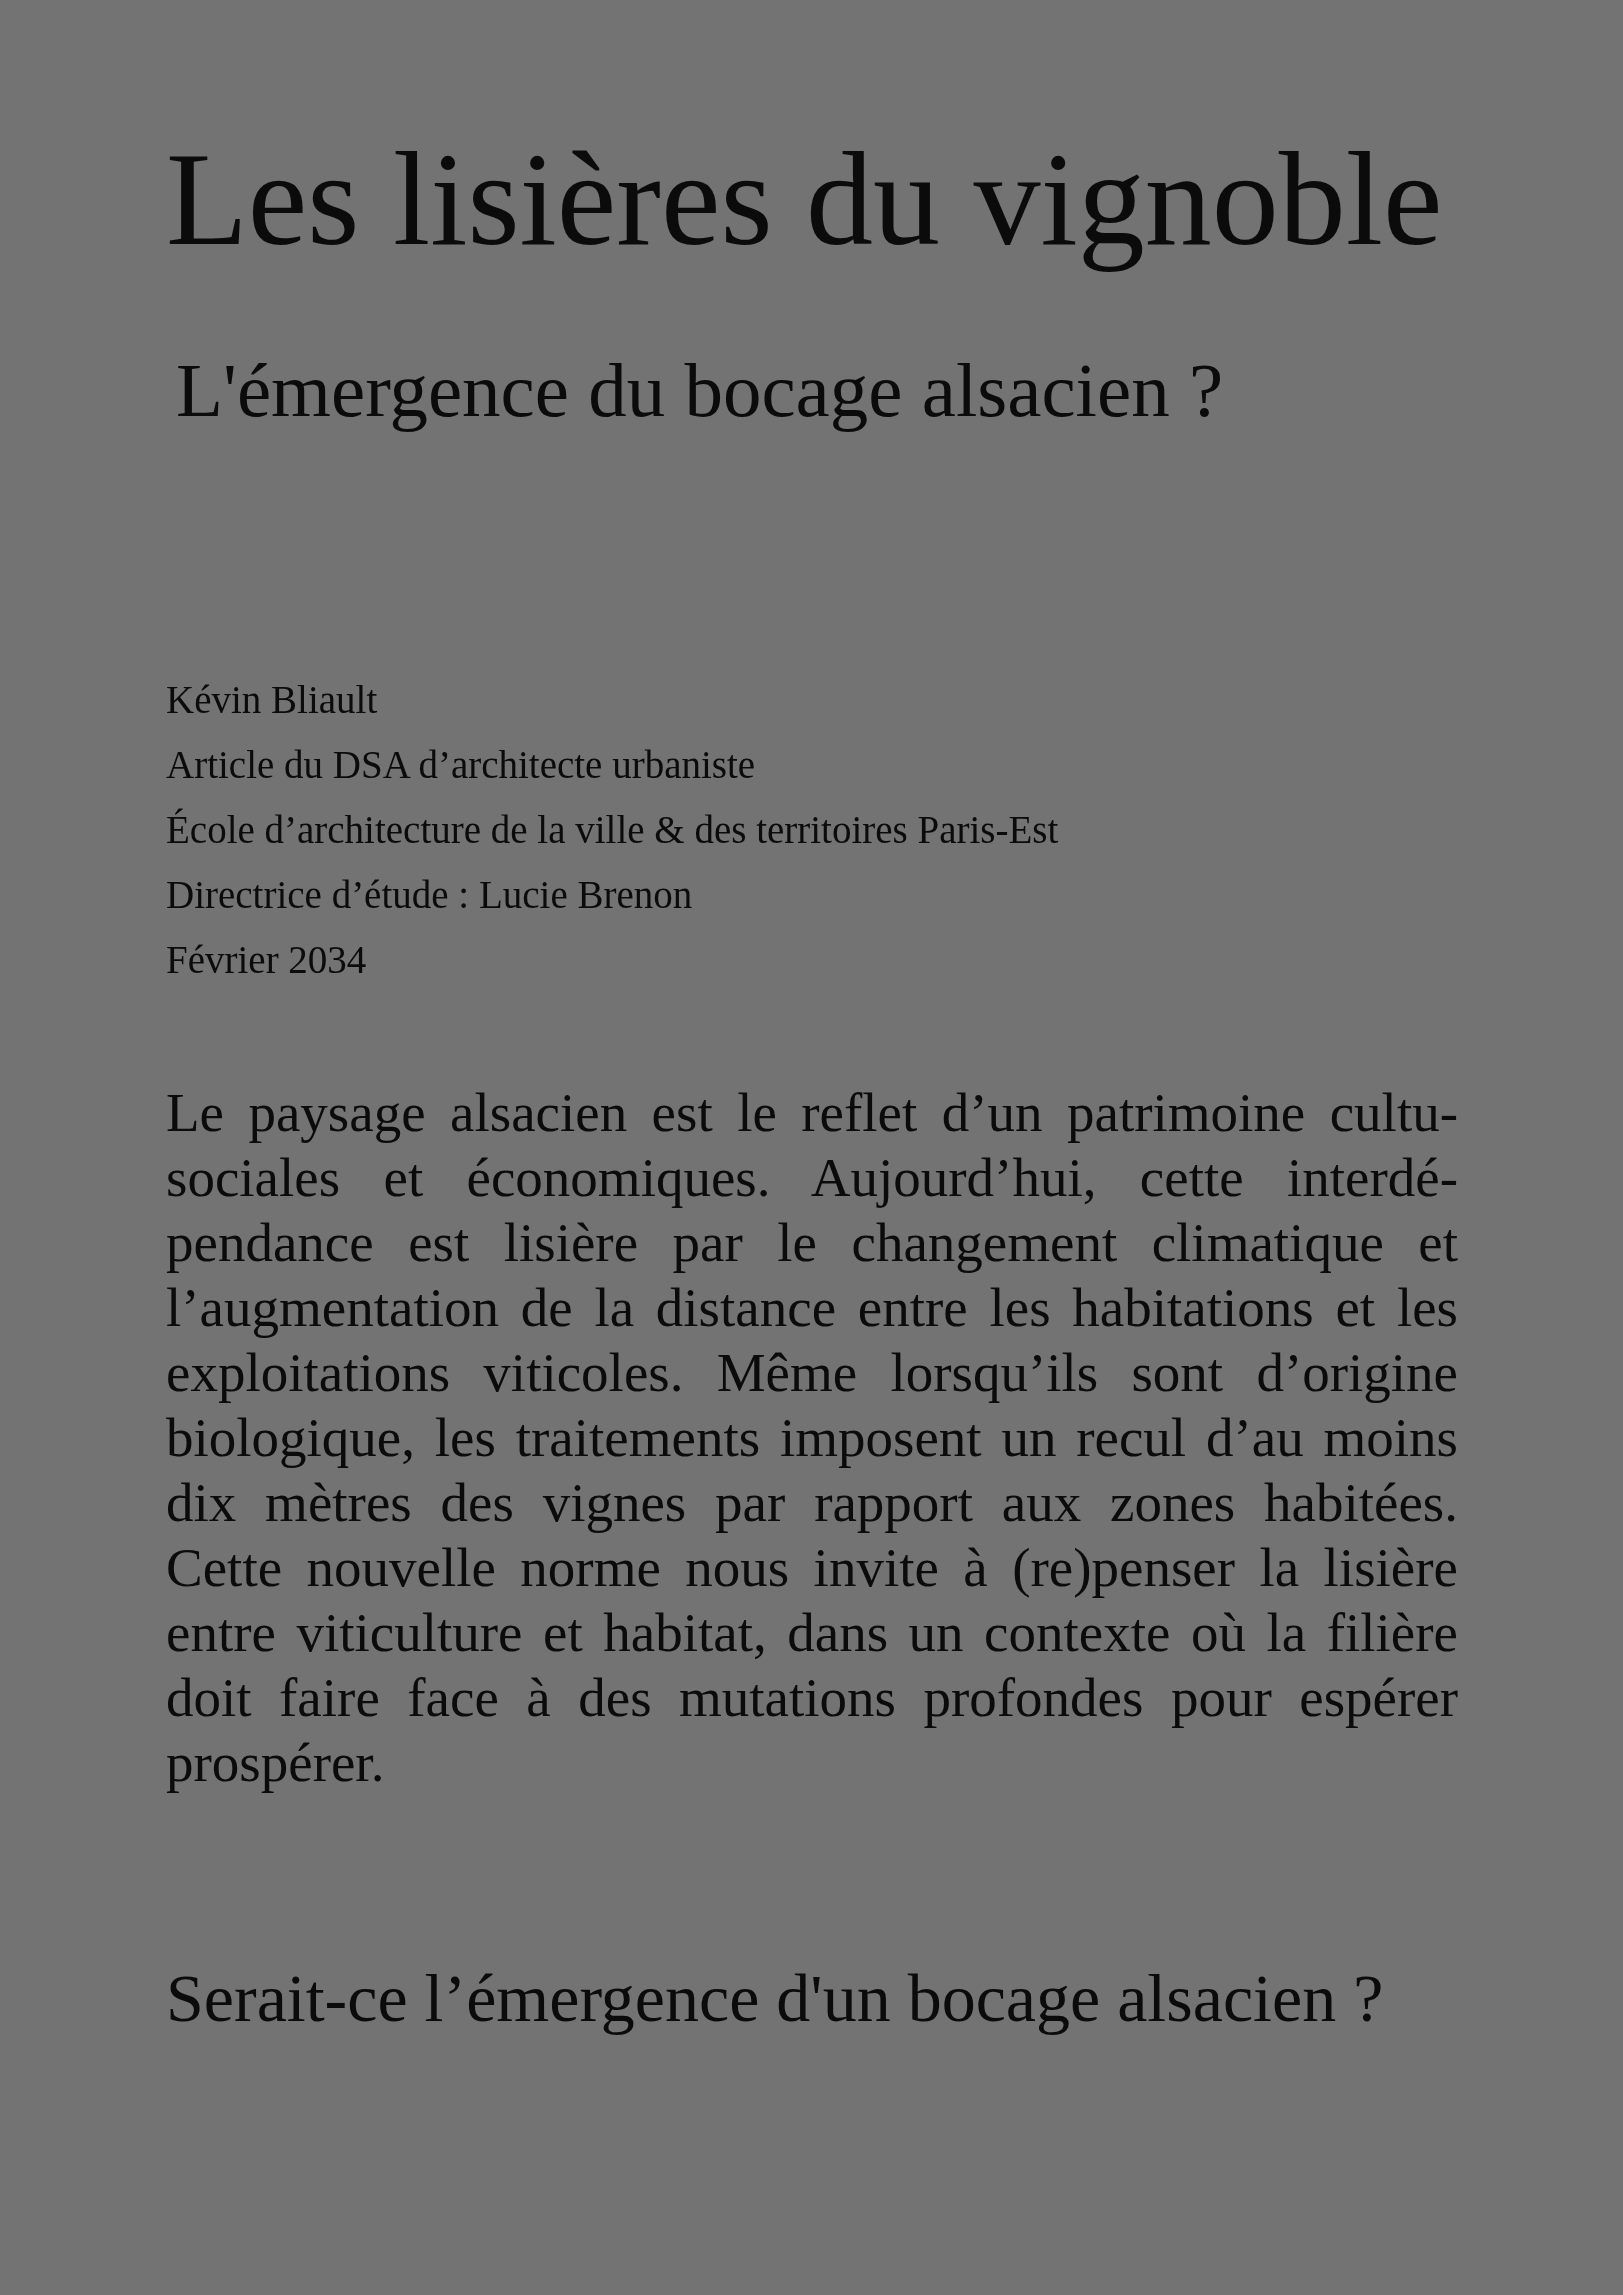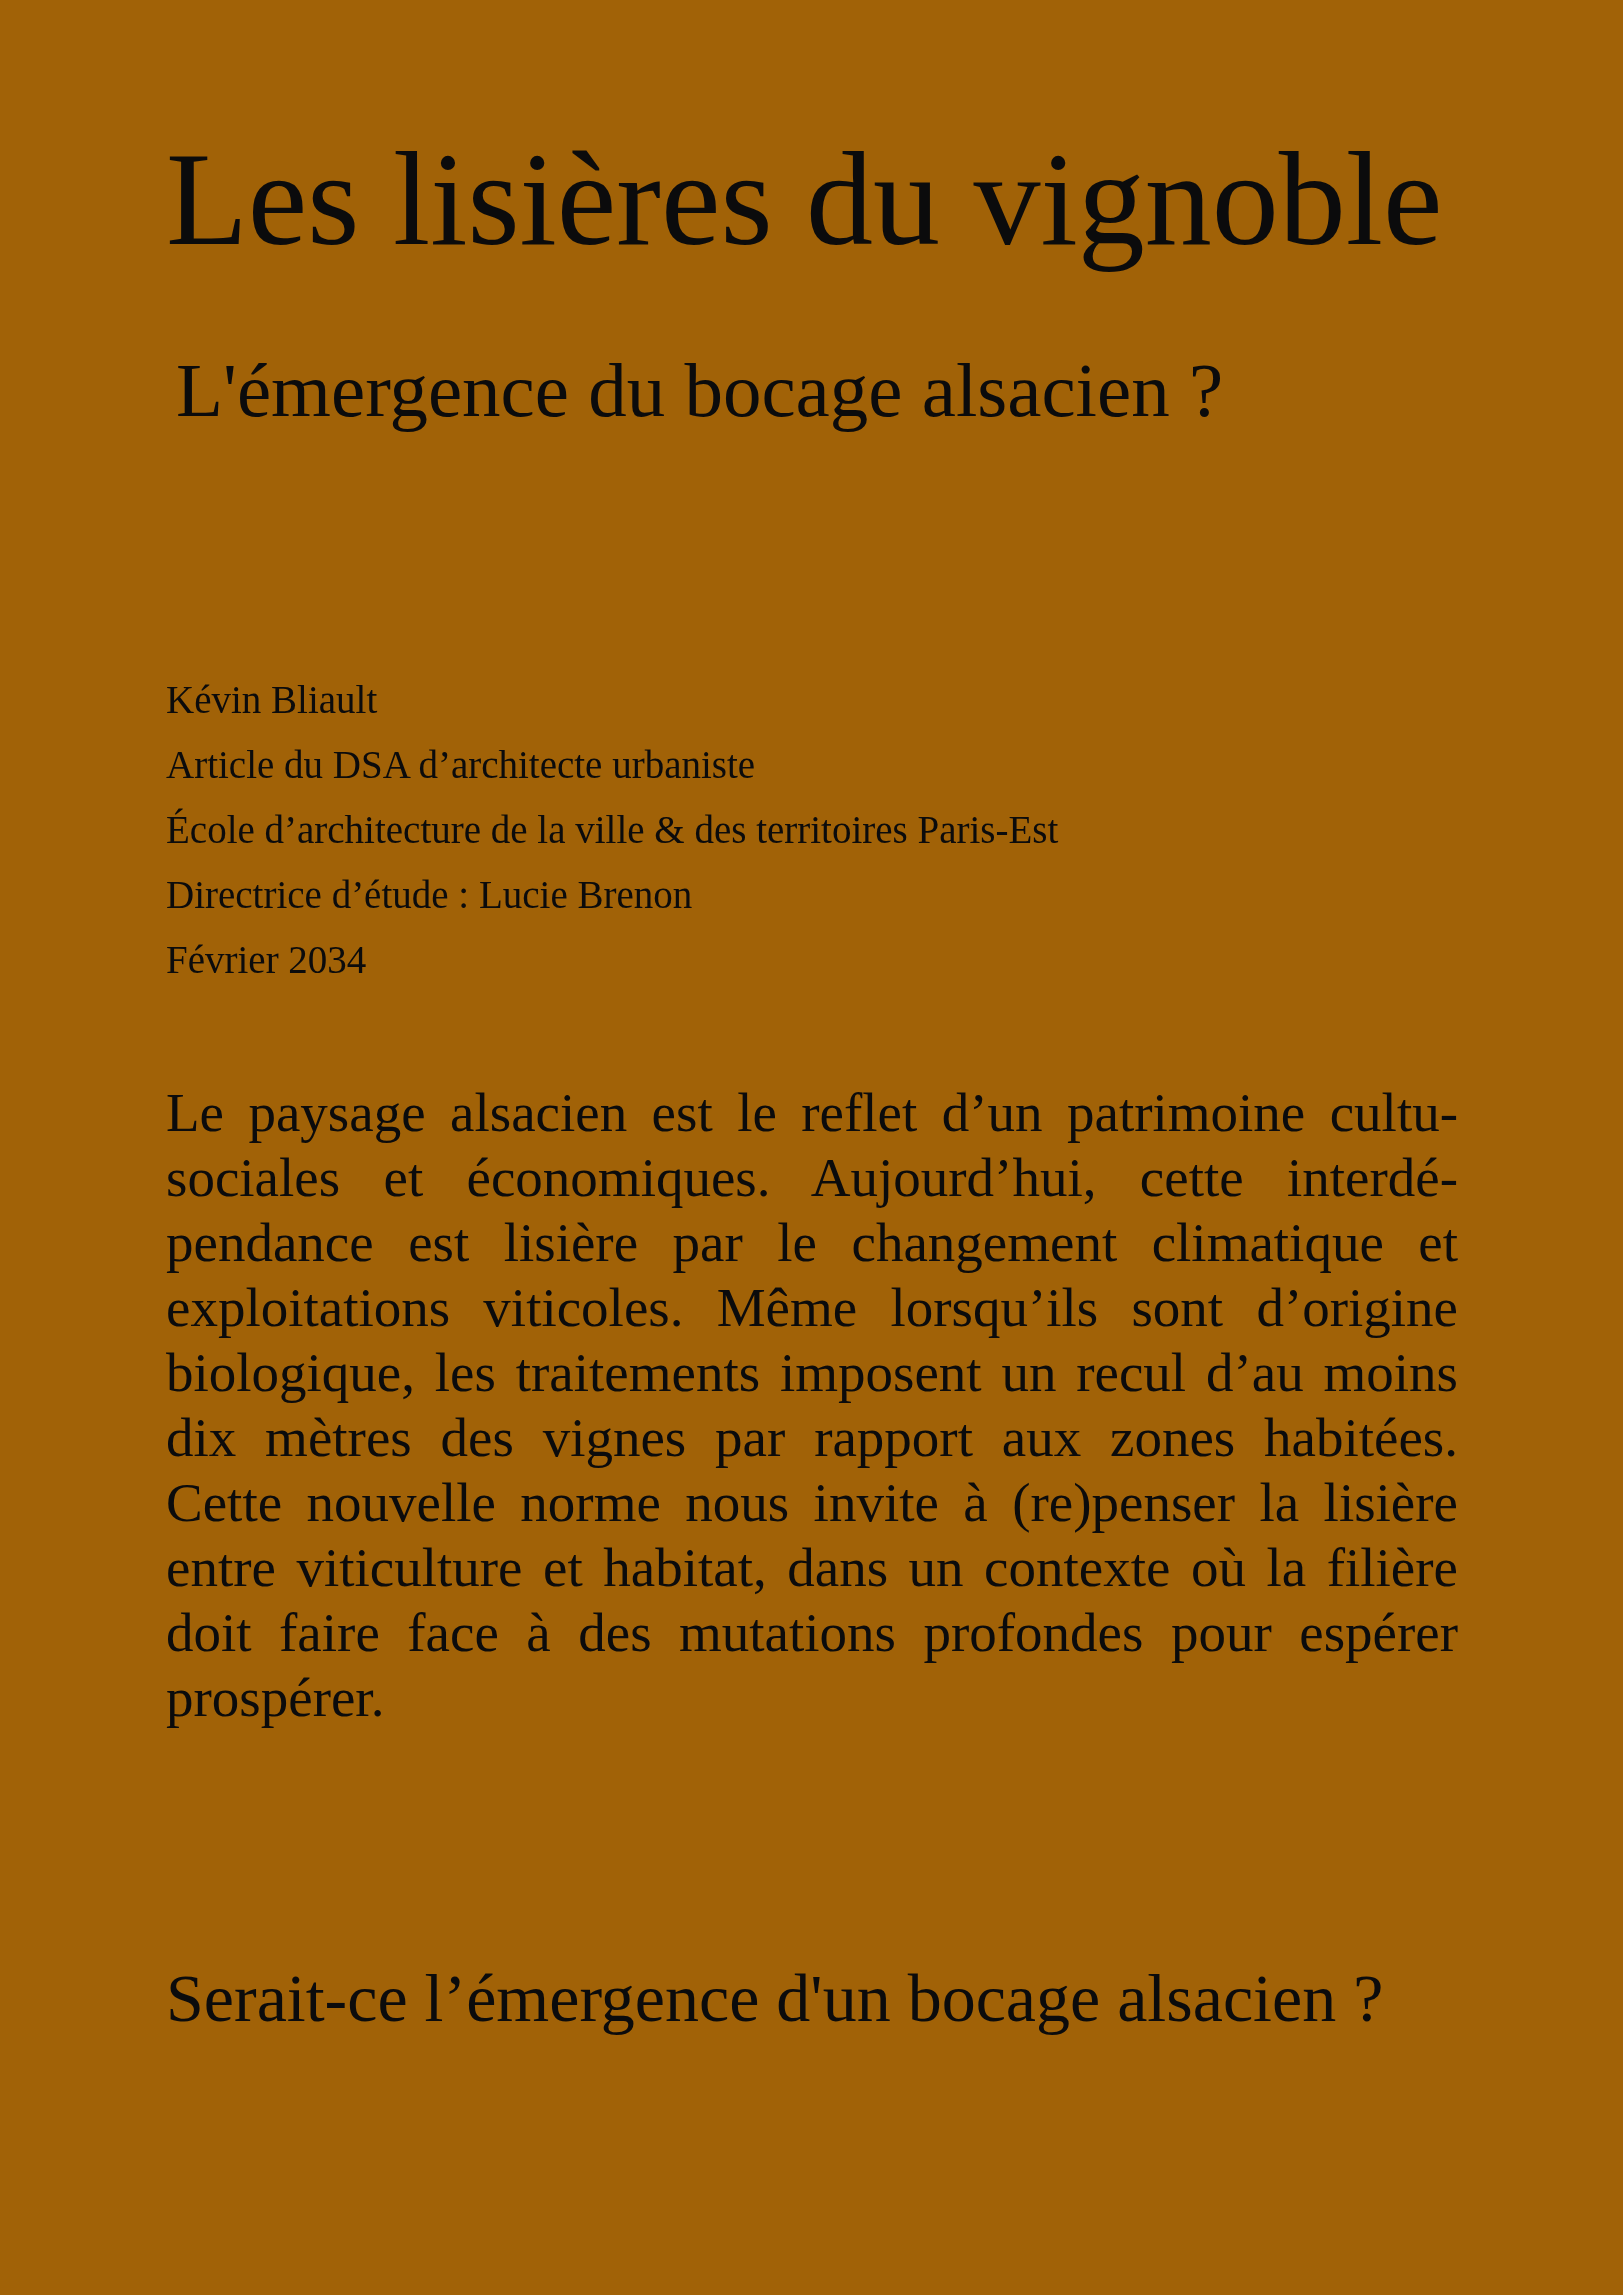--- a/index.html
+++ b/index.html
@@ -6,21 +6,21 @@
   html, body {
     margin: 0;
     padding: 0;
     background: #b9b9d9;
   }
   .page {
     position: relative;
     width: 1623px;
     height: 2295px;
     margin: 0 auto;
-    background: #a16207;
+    background: #737373;
     color: #0b0b0c;
     font-family: "Liberation Serif", "DejaVu Serif", serif;
     overflow: hidden;
   }
   .page-title {
     position: absolute;
     left: 166px;
     top: 132px;
     width: 1374px;
     font-size: 134px;
@@ -88,20 +88,21 @@
     <div class="meta-line">Article du DSA d’architecte urbaniste</div>
     <div class="meta-line">École d’architecture de la ville &amp; des territoires Paris-Est</div>
     <div class="meta-line">Directrice d’étude : Lucie Brenon</div>
     <div class="meta-line">Février 2034</div>
   </div>
 
   <div class="paragraph-block">
     <div class="pline">Le paysage alsacien est le reflet d’un patrimoine cultu-</div>
     <div class="pline">sociales et économiques. Aujourd’hui, cette interdé-</div>
     <div class="pline">pendance est lisière par le changement climatique et</div>
+    <div class="pline">l’augmentation de la distance entre les habitations et les</div>
     <div class="pline">exploitations viticoles. Même lorsqu’ils sont d’origine</div>
     <div class="pline">biologique, les traitements imposent un recul d’au moins</div>
     <div class="pline">dix mètres des vignes par rapport aux zones habitées.</div>
     <div class="pline">Cette nouvelle norme nous invite à (re)penser la lisière</div>
     <div class="pline">entre viticulture et habitat, dans un contexte où la filière</div>
     <div class="pline">doit faire face à des mutations profondes pour espérer</div>
     <div class="pline pline-last">prospérer.</div>
   </div>
 
   <div class="closing-line">Serait-ce l’émergence d'un bocage alsacien ?</div>

